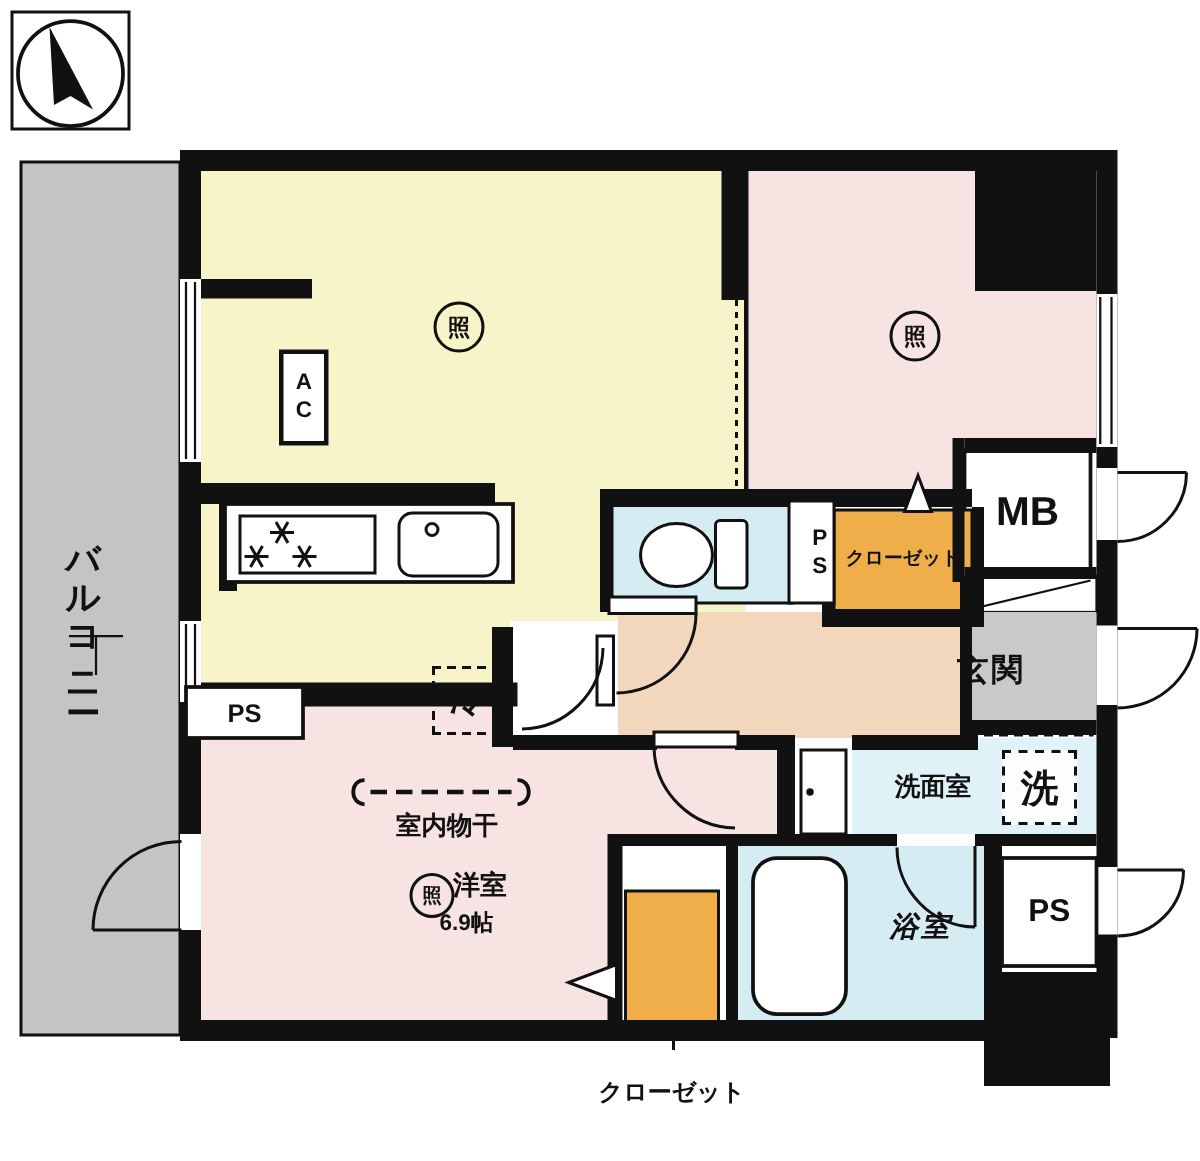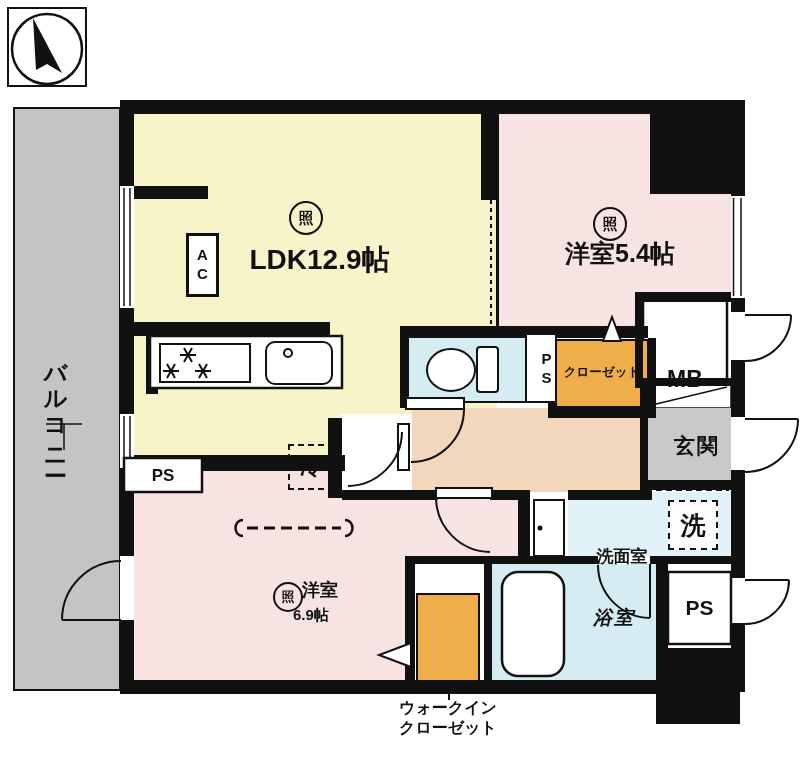--- a/index.html
+++ b/index.html
@@ -154,39 +154,37 @@
     <rect x="8" y="8" width="78" height="78" fill="#ffffff" stroke="#111" stroke-width="2"></rect>
     <circle cx="47" cy="49" r="35" fill="none" stroke="#111" stroke-width="2.5"></circle>
     <polygon points="33,18 62,73 47,64 36,70" fill="#111"></polygon>
   </g>
 </svg>
 
 <div class="lbl vert" style="left:44px;top:326px;width:28px;height:160px;font-size:23px;letter-spacing:3px;">バルコニー</div>
 
 <div class="acbox vert" style="left:186px;top:233px;width:27px;height:58px;font-size:15px;letter-spacing:2px;">AC</div>
 <div class="circ" style="left:289px;top:201px;width:30px;height:30px;font-size:15px;">照</div>
-<div class="lbl" style="left:212px;top:241px;width:215px;font-size:28px;">LDK12.9帖</div>
 
 <div class="circ" style="left:593px;top:207px;width:30px;height:30px;font-size:15px;">照</div>
-<div class="lbl" style="left:525px;top:237px;width:190px;font-size:25px;">洋室5.4帖</div>
 
 <div class="lbl" style="left:557px;top:364px;width:90px;font-size:12.5px;">クローゼット</div>
-<div class="lbl" style="left:643px;top:326px;width:84px;font-size:23px;margin-top:40px;">MB</div>
-<div class="lbl" style="left:644px;top:432px;width:106px;font-size:21px;letter-spacing:2px;">玄関</div>
+<div class="lbl" style="left:643px;top:326px;width:84px;font-size:27px;">MB</div>
+<div class="lbl" style="left:608px;top:432px;width:106px;font-size:21px;letter-spacing:2px;">玄関</div>
 
 <div class="lbl vert" style="left:527px;top:338px;width:28px;height:62px;font-size:15px;letter-spacing:2px;">PS</div>
 <div class="lbl" style="left:124px;top:466px;width:78px;font-size:17px;">PS</div>
 <div class="lbl" style="left:668px;top:596px;width:63px;font-size:21px;">PS</div>
 
-<div class="lbl" style="left:572px;top:513px;width:100px;font-size:17px;margin-top:32px;">洗面室</div>
+<div class="lbl" style="left:572px;top:513px;width:100px;font-size:17px;">洗面室</div>
 <div class="dash" style="left:668px;top:500px;width:46px;height:46px;font-size:25px;background:#fdfdfd;">洗</div>
 <div class="lbl" style="left:578px;top:605px;width:72px;font-size:19px;letter-spacing:2px;font-style:italic;">浴室</div>
 
 <div class="dash" style="left:288px;top:444px;width:42px;height:42px;font-size:22px;">冷</div>
 
+<div class="lbl" style="left:238px;top:539px;width:120px;font-size:17px;">室内物干</div>
 <div class="circ" style="left:273px;top:582px;width:26px;height:26px;font-size:13px;">照</div>
 <div class="lbl" style="left:302px;top:578px;font-size:18px;">洋室</div>
 <div class="lbl" style="left:293px;top:606px;font-size:15px;">6.9帖</div>
 
-<div class="lbl" style="left:378px;top:698px;width:140px;font-size:16px;">ウォークイン</div>
 <div class="lbl" style="left:378px;top:718px;width:140px;font-size:16px;">クローゼット</div>
 
 </div>
 
 </body></html>

